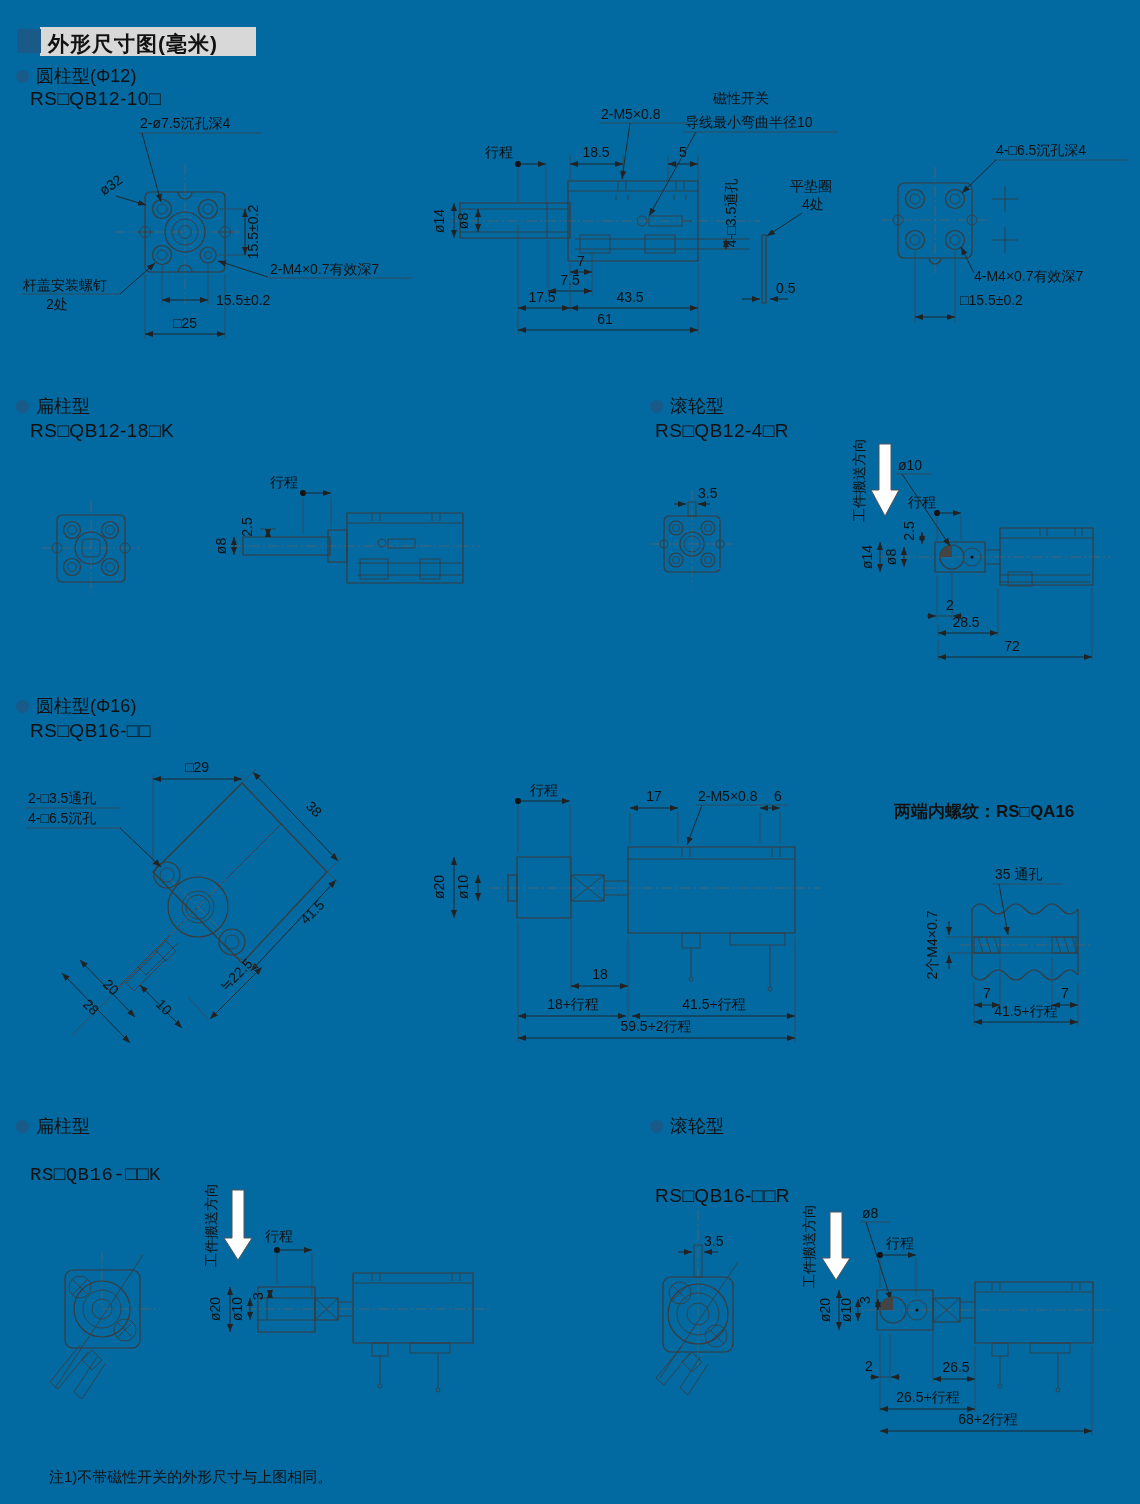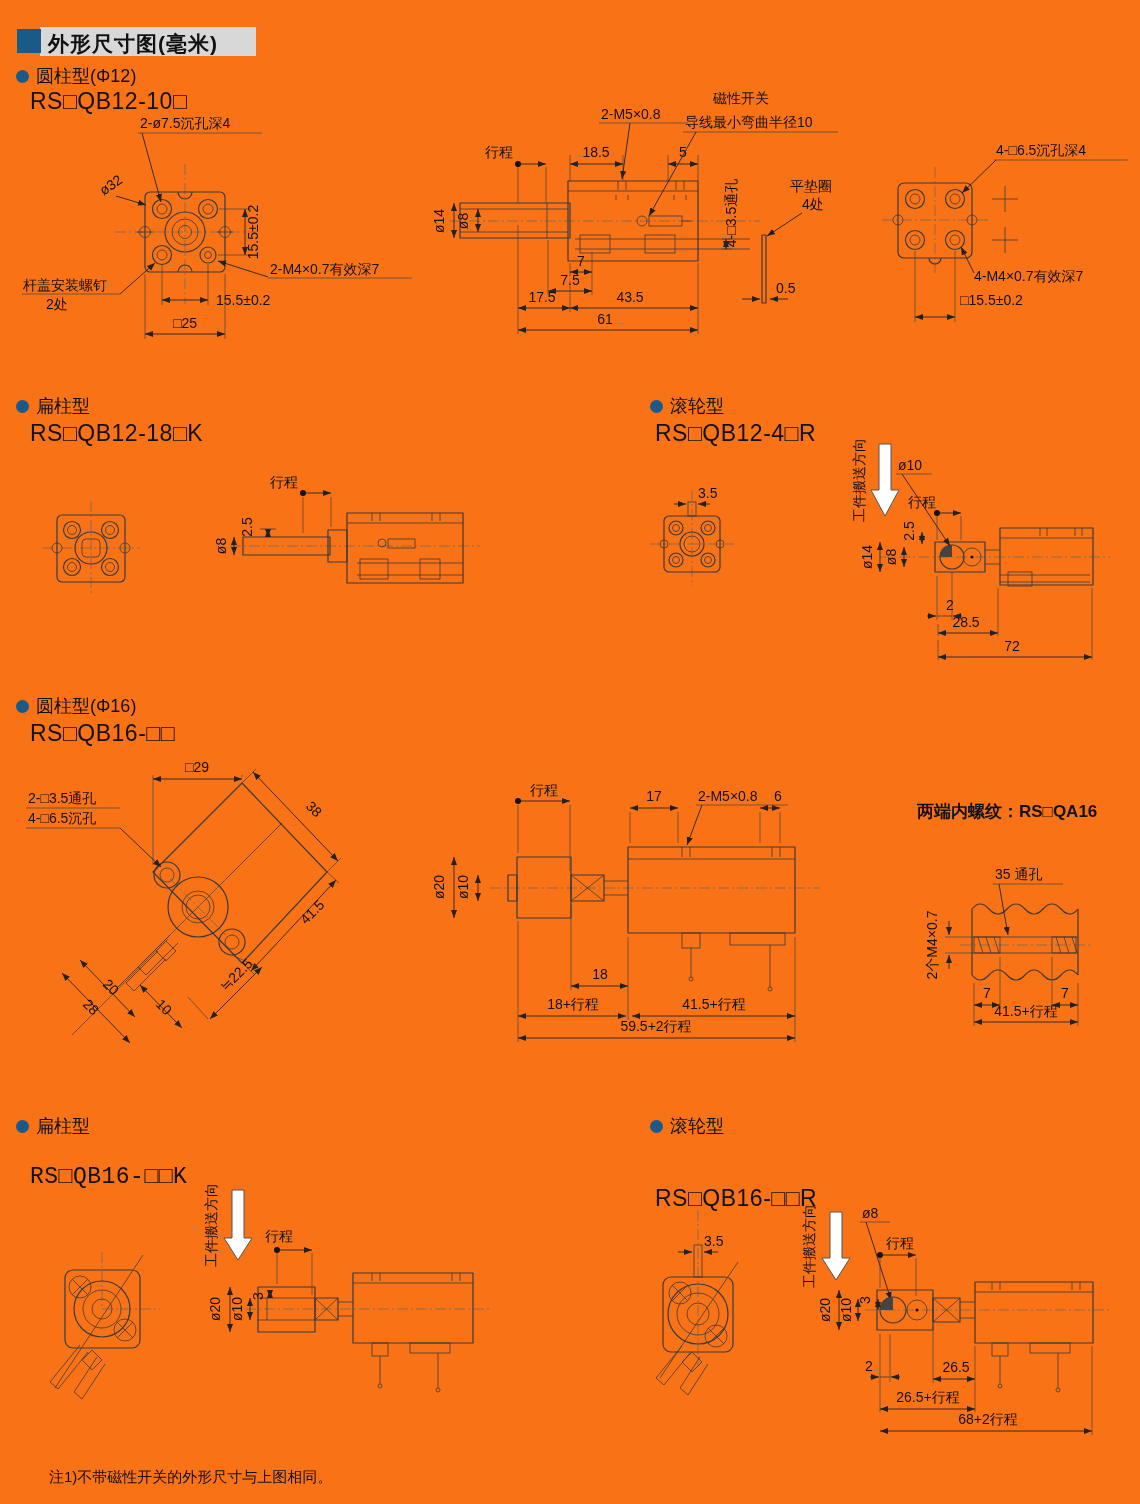--- a/index.html
+++ b/index.html
@@ -1,25 +1,25 @@
 <!DOCTYPE html>
 <html><head>
 <meta charset="utf-8">
 <style>
   html,body{margin:0;padding:0;background:#fff;}
-  .page{position:relative;width:1140px;height:1504px;background:#f97316;overflow:hidden;
+  .page{position:relative;width:1140px;height:1504px;background:#0369a1;overflow:hidden;
         font-family:"Liberation Sans","DejaVu Sans",sans-serif;color:#111;text-align:center;}
   
   .title-band{position:absolute;left:40px;top:27px;width:216px;height:29px;background:#d8d8d8;}
   .title-sq{position:absolute;left:17px;top:29px;width:24px;height:24px;background:#1a5a88;}
   .title-text{position:absolute;left:48px;top:30px;font-size:21px;font-weight:bold;letter-spacing:1px;}
   
   .sec-head{position:absolute;display:flex;align-items:center;gap:7px;font-size:18px;font-weight:500;}
   .bullet{width:13px;height:13px;border-radius:50%;background:#1a5a88;flex:0 0 auto;}
-  .model{position:absolute;font-size:23px;letter-spacing:.5px;}
+  .model{position:absolute;font-size:19px;letter-spacing:.5px;}
   .qa16-head{position:absolute;font-size:17px;font-weight:600;}
   .note{position:absolute;font-size:15px;}
   
   svg{position:absolute;overflow:visible;}
   svg text{font-family:"Liberation Sans","DejaVu Sans",sans-serif;font-size:14px;fill:#111;}
   .ln{fill:none;stroke:#3b3b3b;stroke-width:1.2;stroke-linejoin:round;}
   .tn{fill:none;stroke:#3b3b3b;stroke-width:.8;}
   .cl{fill:none;stroke:#666;stroke-width:.7;stroke-dasharray:11 3 2 3;}
   .ext{stroke:#444;stroke-width:.7;fill:none;}
   .dim{stroke:#222;stroke-width:.9;fill:none;marker-start:url(#ah);marker-end:url(#ah);}
@@ -483,21 +483,21 @@
     <line class="ext" x1="88" y1="156" x2="88" y2="277"></line>
     <line class="dim" x1="88" y1="251" x2="196" y2="251"></line>
     <text x="143" y="244" text-anchor="middle">18+行程</text>
     <line class="ext" x1="365" y1="172" x2="365" y2="277"></line>
     <line class="dim" x1="202" y1="251" x2="365" y2="251"></line>
     <text x="284" y="244" text-anchor="middle">41.5+行程</text>
     <line class="dim" x1="88" y1="273" x2="365" y2="273"></line>
     <text x="226" y="266" text-anchor="middle">59.5+2行程</text>
   </svg>
 
-  <div class="qa16-head" style="left:917px;top:800px;">两端内螺纹：RS□QA16</div>
+  <div class="qa16-head" style="left:894px;top:800px;">两端内螺纹：RS□QA16</div>
 
   <svg style="left:875px;top:795px;" width="265" height="250" viewBox="0 0 265 250">
     <line class="cl" x1="85" y1="150" x2="215" y2="150"></line>
     <line class="ln" x1="97" y1="114" x2="97" y2="180"></line>
     <line class="ln" x1="203" y1="114" x2="203" y2="180"></line>
     <path class="ln" d="M97,114 q8,-10 17,0 t18,0 t18,0 t18,0 t18,0 t17,0"></path>
     <path class="ln" d="M97,180 q8,10 17,0 t18,0 t18,0 t18,0 t18,0 t17,0"></path>
     <line class="tn" x1="97" y1="142" x2="203" y2="142"></line>
     <line class="tn" x1="97" y1="158" x2="203" y2="158"></line>
     <rect class="tn" x="99" y="142" width="26" height="16"></rect>

